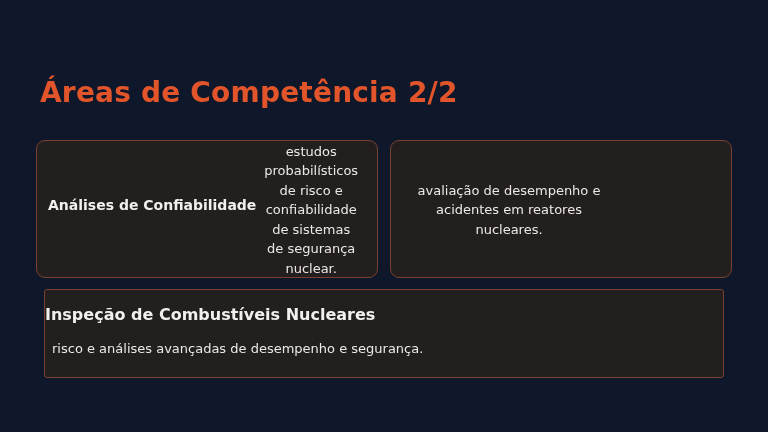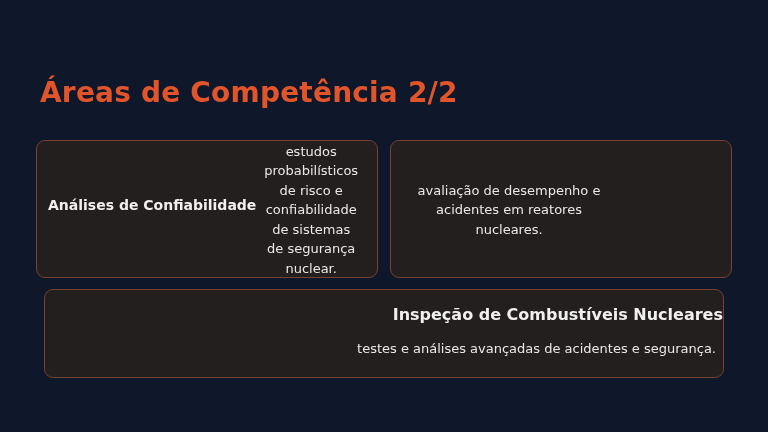--- a/index.html
+++ b/index.html
@@ -79,24 +79,24 @@
   
   #wide-card {
     position: absolute;
     left: 44px;
     top: 289px;
     width: 680px;
     height: 89px;
     box-sizing: border-box;
     background: #231f1e;
     border: 1px solid #7a4030;
-    border-radius: 9px;
+    border-radius: 3px;
     display: flex;
     flex-direction: column;
-    align-items: flex-end;
+    align-items: flex-start;
     padding-top: 14px;
     text-align: center;
   }
 
   #wide-card .card-heading {
     font-size: 16px;
     line-height: 21px;
     margin-bottom: 7px;
   }
 
@@ -120,16 +120,16 @@
 
 
     <div class="card">
       <div class="card-body">avaliação de desempenho e acidentes em reatores nucleares.</div>
     </div>
 
   </div>
 
   <div id="wide-card">
     <div class="card-heading">Inspeção de Combustíveis Nucleares</div>
-    <div class="card-body">testes e análises avançadas de acidentes e segurança.</div>
+    <div class="card-body">risco e análises avançadas de desempenho e segurança.</div>
   </div>
 
 </div>
 
 </body></html>

